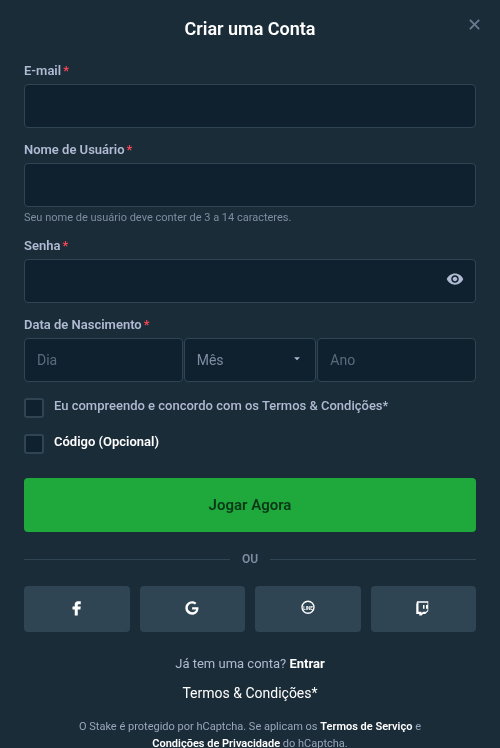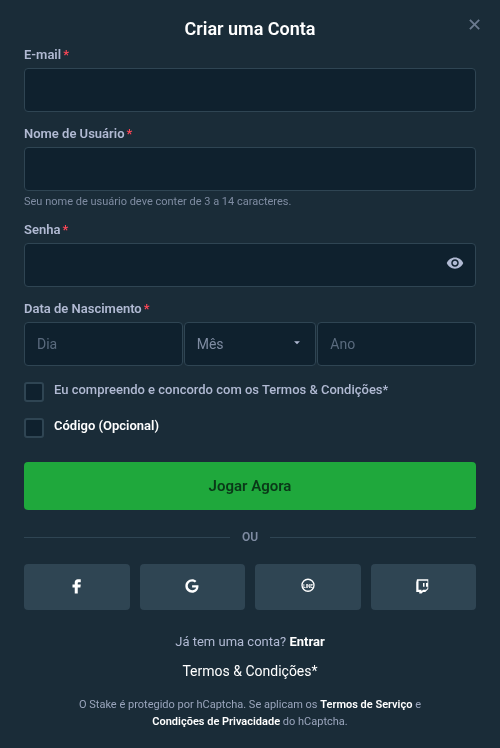--- a/index.html
+++ b/index.html
@@ -1,36 +1,36 @@
 <!DOCTYPE html>
 <html><head>
   <meta charset="utf-8">
   <style>
     * { box-sizing: border-box; margin: 0; padding: 0; font-family: -apple-system, BlinkMacSystemFont, 'Segoe UI', Roboto, sans-serif; }
     body { background: #1a2c38; width: 500px; height: 748px; color: #b1bad3; }
     .modal { padding: 18px 24px; }
     .close { position: absolute; top: 14px; right: 18px; color: #6b7a8f; font-size: 18px; cursor: pointer; }
-    .title { color: #fff; text-align: center; font-size: 18px; font-weight: 600; margin-bottom: 8px; }
+    .title { color: #fff; text-align: center; font-size: 18px; font-weight: 600; margin-bottom: 24px; }
     .field { margin-bottom: 14px; }
     .label { display: block; color: #b1bad3; font-size: 13px; font-weight: 600; margin-bottom: 6px; }
     .req { color: #ff4757; margin-left: 2px; }
     .input { width: 100%; background: #0f212e; border: 1px solid #2f4553; border-radius: 4px; height: 44px; padding: 0 12px; color: #fff; font-size: 14px; }
     .hint { font-size: 11px; color: #7f8ca2; margin-top: 4px; }
     .pwd-wrap { position: relative; }
     .eye { position: absolute; right: 12px; top: 50%; transform: translateY(-50%); color: #b1bad3; cursor: pointer; }
     .dob-row { display: flex; gap: 1px; }
     .dob-row .input { flex: 1; }
     .select-wrap { position: relative; flex: 1; }
     .select-wrap .input { width: 100%; appearance: none; color: #7f8ca2; }
     .chevron { position: absolute; right: 12px; top: 50%; transform: translateY(-50%); pointer-events: none; color: #b1bad3; }
     .check-row { display: flex; align-items: flex-start; gap: 10px; margin: 16px 0; }
     .checkbox { width: 20px; height: 20px; border: 2px solid #2f4553; border-radius: 3px; background: #0f212e; cursor: pointer; flex-shrink: 0; }
     .check-label { color: #b1bad3; font-size: 13px; font-weight: 500; }
     .check-label-bold { color: #fff; font-size: 13px; font-weight: 600; }
-    .submit { width: 100%; background: #1fa83c; color: #0a3818; border: none; border-radius: 4px; height: 48px; font-size: 15px; font-weight: 600; cursor: pointer; margin-top: 8px; }
+    .submit { width: 100%; background: #1fa83c; color: #0a3818; border: none; border-radius: 4px; height: 54px; font-size: 15px; font-weight: 600; cursor: pointer; margin-top: 8px; }
     .divider { display: flex; align-items: center; gap: 12px; margin: 20px 0; }
     .divider-line { flex: 1; height: 1px; background: #2f4553; }
     .divider-text { color: #7f8ca2; font-size: 12px; font-weight: 600; }
     .social-row { display: flex; gap: 10px; }
     .social-btn { flex: 1; height: 46px; background: #2f4553; border: none; border-radius: 4px; color: #fff; cursor: pointer; display: flex; align-items: center; justify-content: center; }
     .footer { text-align: center; margin-top: 24px; }
     .footer-line { font-size: 13px; color: #b1bad3; margin-bottom: 14px; }
     .footer-link { color: #fff; font-weight: 700; cursor: pointer; }
     .terms-link { color: #fff; font-weight: 400; font-size: 14px; cursor: pointer; margin-bottom: 18px; display: block; }
     .captcha { font-size: 11px; color: #9aa5bc; line-height: 1.5; }

